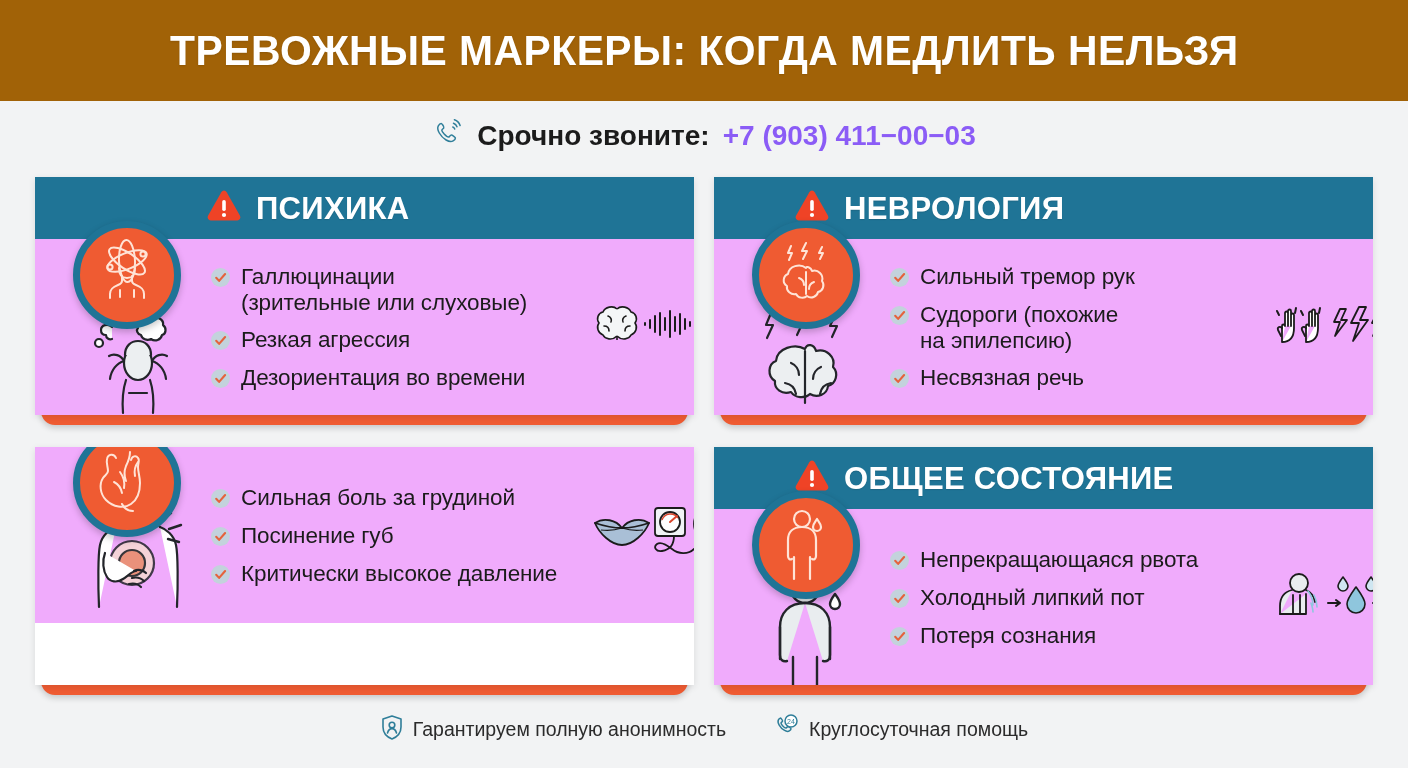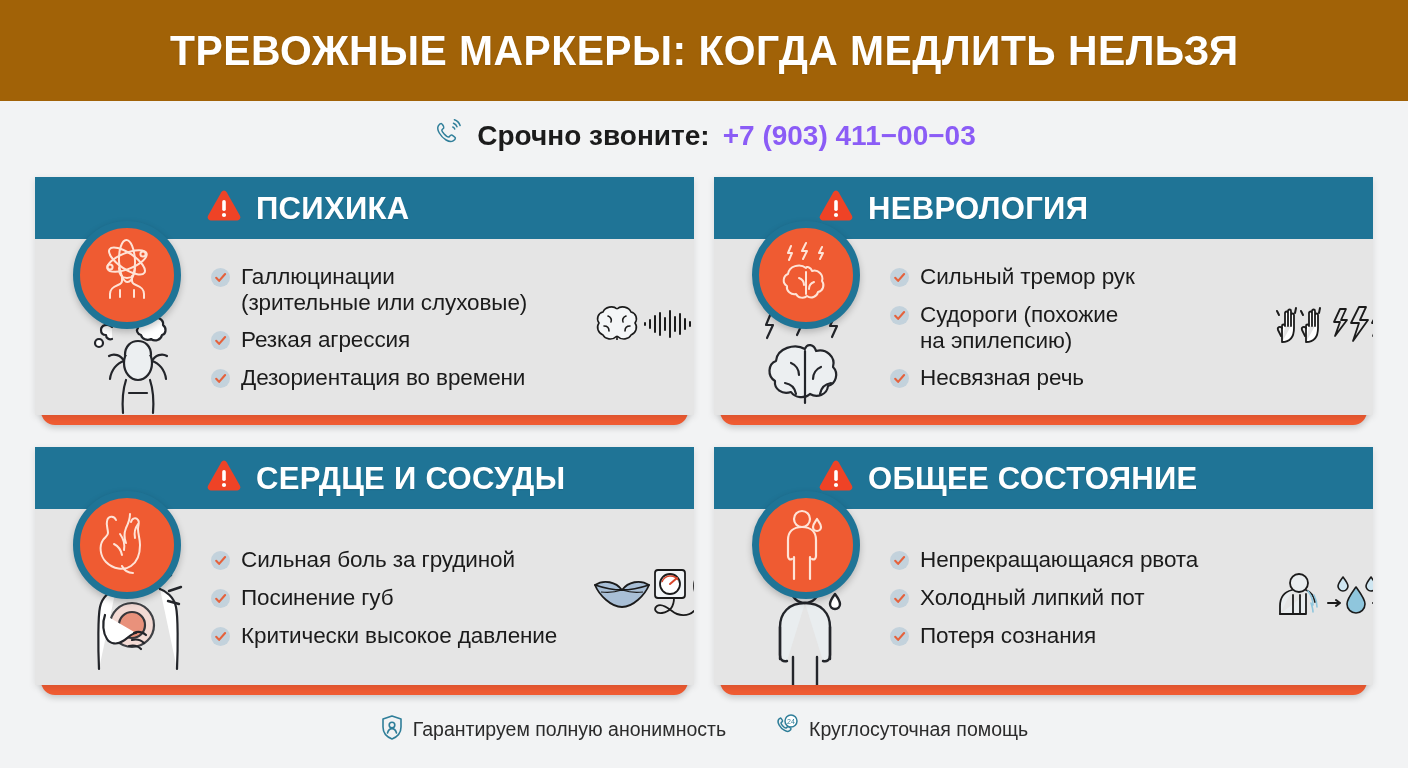--- a/index.html
+++ b/index.html
@@ -100,40 +100,40 @@
   }
 
   .card-header {
     height: 62px;
     background: #1f7496;
     display: flex;
     align-items: center;
     padding-left: 170px;
     gap: 13px;
   }
-  .card-header.right-col { padding-left: 103px; }
+  .card-header.right-col { padding-left: 79px; }
 
   .warn-tri { flex: 0 0 auto; display: block; }
 
   .card-title {
     color: #ffffff;
     font-size: 32px;
     font-weight: bold;
     text-transform: uppercase;
     letter-spacing: 0.3px;
     white-space: nowrap;
     transform: scaleX(0.97);
     transform-origin: left center;
     text-shadow: 0 1px 1px rgba(0,0,0,0.12);
   }
 
   .card-body {
     position: relative;
     height: calc(100% - 62px);
-    background: #e5e5e5;
+    background: #f0abfc;
   }
 
   
   .badge {
     position: absolute;
     width: 108px;
     height: 108px;
     left: 38px;
     top: -18px;
     border-radius: 50%;
@@ -420,30 +420,20 @@
             </svg>
           </span>
         </div>
       </div>
     </div>
   </div>
 
   <div class="card">
     <div class="card-accent"></div>
     <div class="card-inner">
-      <div class="card-header">
-        <span class="warn-tri">
-          <svg width="38" height="34" viewBox="0 0 38 34">
-            <path d="M16.3 3.2a3.1 3.1 0 0 1 5.4 0l13.3 23.6a3.1 3.1 0 0 1-2.7 4.6H5.7a3.1 3.1 0 0 1-2.7-4.6z" fill="#ef4326"></path>
-            <rect x="17.2" y="11" width="3.6" height="11" rx="1.8" fill="#fff"></rect>
-            <circle cx="19" cy="26" r="2.1" fill="#fff"></circle>
-          </svg>
-        </span>
-        <span class="card-title">СЕРДЦЕ И СОСУДЫ</span>
-      </div>
       <div class="card-body">
         <div class="badge">
           <svg width="70" height="74" viewBox="0 0 70 74" fill="none" stroke="#ffe3d6" stroke-width="2" stroke-linecap="round" stroke-linejoin="round">
             <path d="M24 12c-2-5-8-4-9 1-1 4 1 8 1 12 0 3-3 4-5 7-4 6-3 16 3 22 7 7 18 9 25 4 6-4 9-12 9-21 0-6-2-11-2-16 0-4 2-7 0-9-2-3-6-2-7 2"></path>
             <path d="M38 6c0 6-2 10-4 14-2 5-2 10 0 15M46 16c-3 4-4 9-3 14M28 26c3 4 5 10 4 16M22 36c4 2 7 6 8 11"></path>
             <path d="M30 58c2 4 6 7 11 7"></path>
           </svg>
         </div>
         <div class="hero-art">
           <svg width="140" height="116" viewBox="0 0 140 116" fill="none" stroke="#23252a" stroke-width="2.2" stroke-linecap="round" stroke-linejoin="round">

